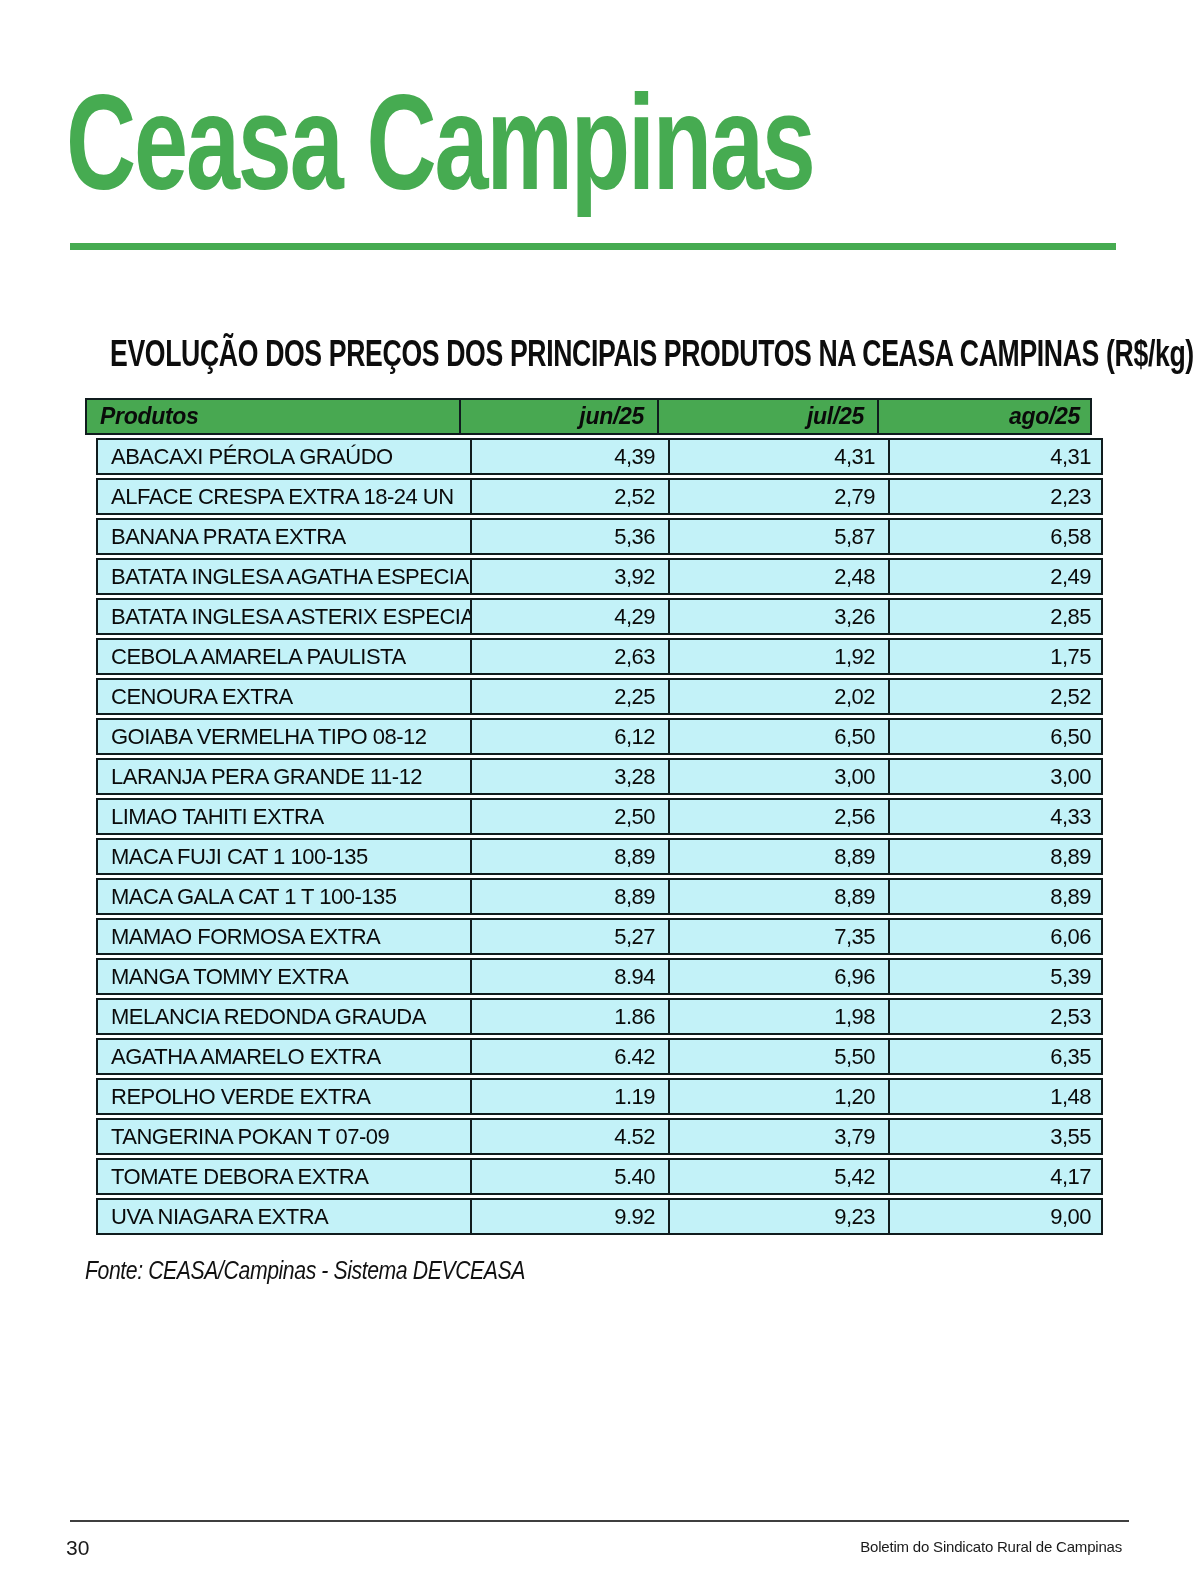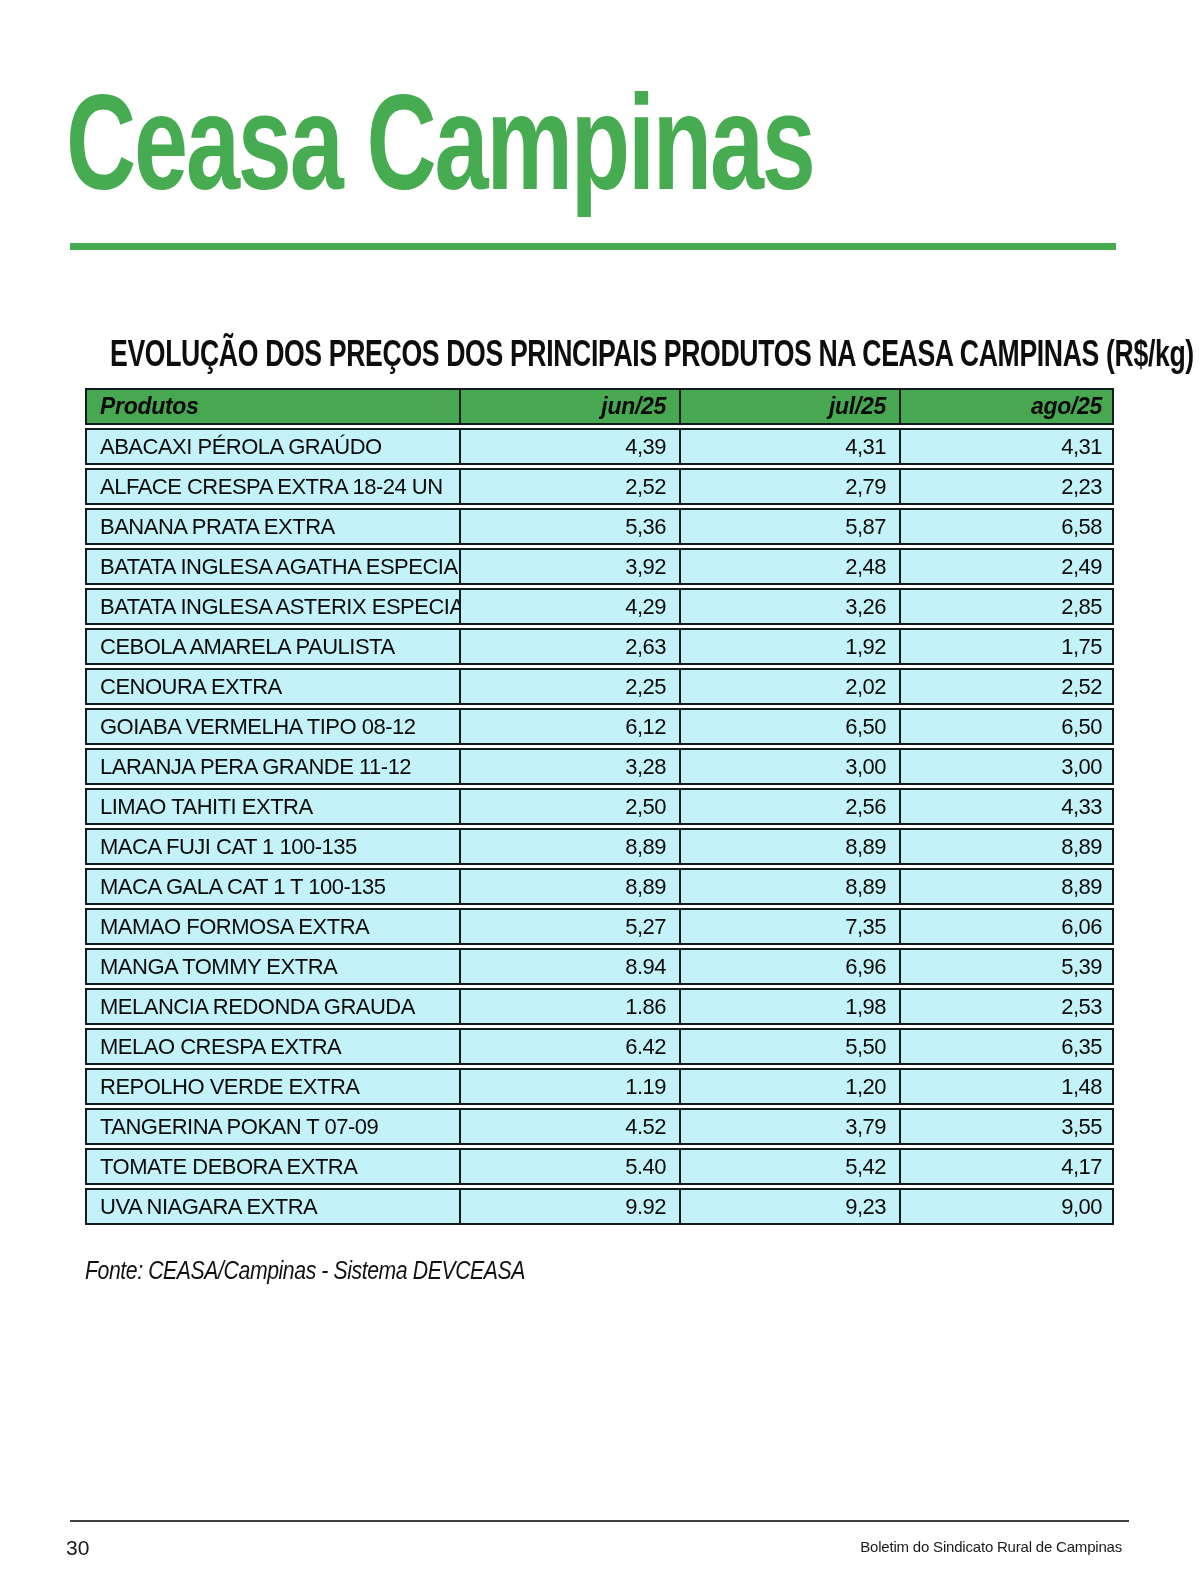--- a/index.html
+++ b/index.html
@@ -30,37 +30,37 @@
     width:1046px;height:7px;
     background:var(--brand-green);
   }
   .table-title{
     position:absolute;left:110px;top:333px;
     font-size:37px;font-weight:bold;letter-spacing:-0.5px;
     white-space:nowrap;color:#0d0d0d;
     transform:scaleX(0.72);transform-origin:left top;
   }
   .price-table{
-    position:absolute;left:85px;top:388px;
+    position:absolute;left:85px;top:398px;
     width:1029px;
   }
   .row{display:flex;}
   #rows-container .row{margin-top:3px;justify-content:center;}
   .cell{
     height:37px;
     border:2px solid var(--border-dark);
     background:var(--row-cyan);
     display:flex;align-items:center;
     font-size:22px;letter-spacing:-0.5px;
     color:#0a0a0a;
     overflow:hidden;white-space:nowrap;
   }
   .cell + .cell{margin-left:-2px;}
   .c0{width:376px;justify-content:flex-start;padding-left:13px;padding-right:8px;}
-  .c1{width:222px;justify-content:flex-end;padding-right:13px;}
+  .c1{width:200px;justify-content:flex-end;padding-right:13px;}
   .c2{width:222px;justify-content:flex-end;padding-right:13px;}
   .c3{width:215px;justify-content:flex-end;padding-right:10px;}
   .hcell{
     background:var(--header-green);
     font-weight:bold;font-style:italic;
     font-size:23px;letter-spacing:-0.3px;
   }
   .source-note{
     position:absolute;left:85px;top:1256px;
     font-size:25px;font-style:italic;letter-spacing:-0.5px;
@@ -183,21 +183,21 @@
           <div class="cell c2">6,96</div>
           <div class="cell c3">5,39</div>
         </div>
         <div class="row">
           <div class="cell c0">MELANCIA REDONDA GRAUDA</div>
           <div class="cell c1">1.86</div>
           <div class="cell c2">1,98</div>
           <div class="cell c3">2,53</div>
         </div>
         <div class="row">
-          <div class="cell c0">MELAO CRESPA EXTRA</div>
+          <div class="cell c0">AGATHA AMARELO EXTRA</div>
           <div class="cell c1">6.42</div>
           <div class="cell c2">5,50</div>
           <div class="cell c3">6,35</div>
         </div>
         <div class="row">
           <div class="cell c0">REPOLHO VERDE EXTRA</div>
           <div class="cell c1">1.19</div>
           <div class="cell c2">1,20</div>
           <div class="cell c3">1,48</div>
         </div>

